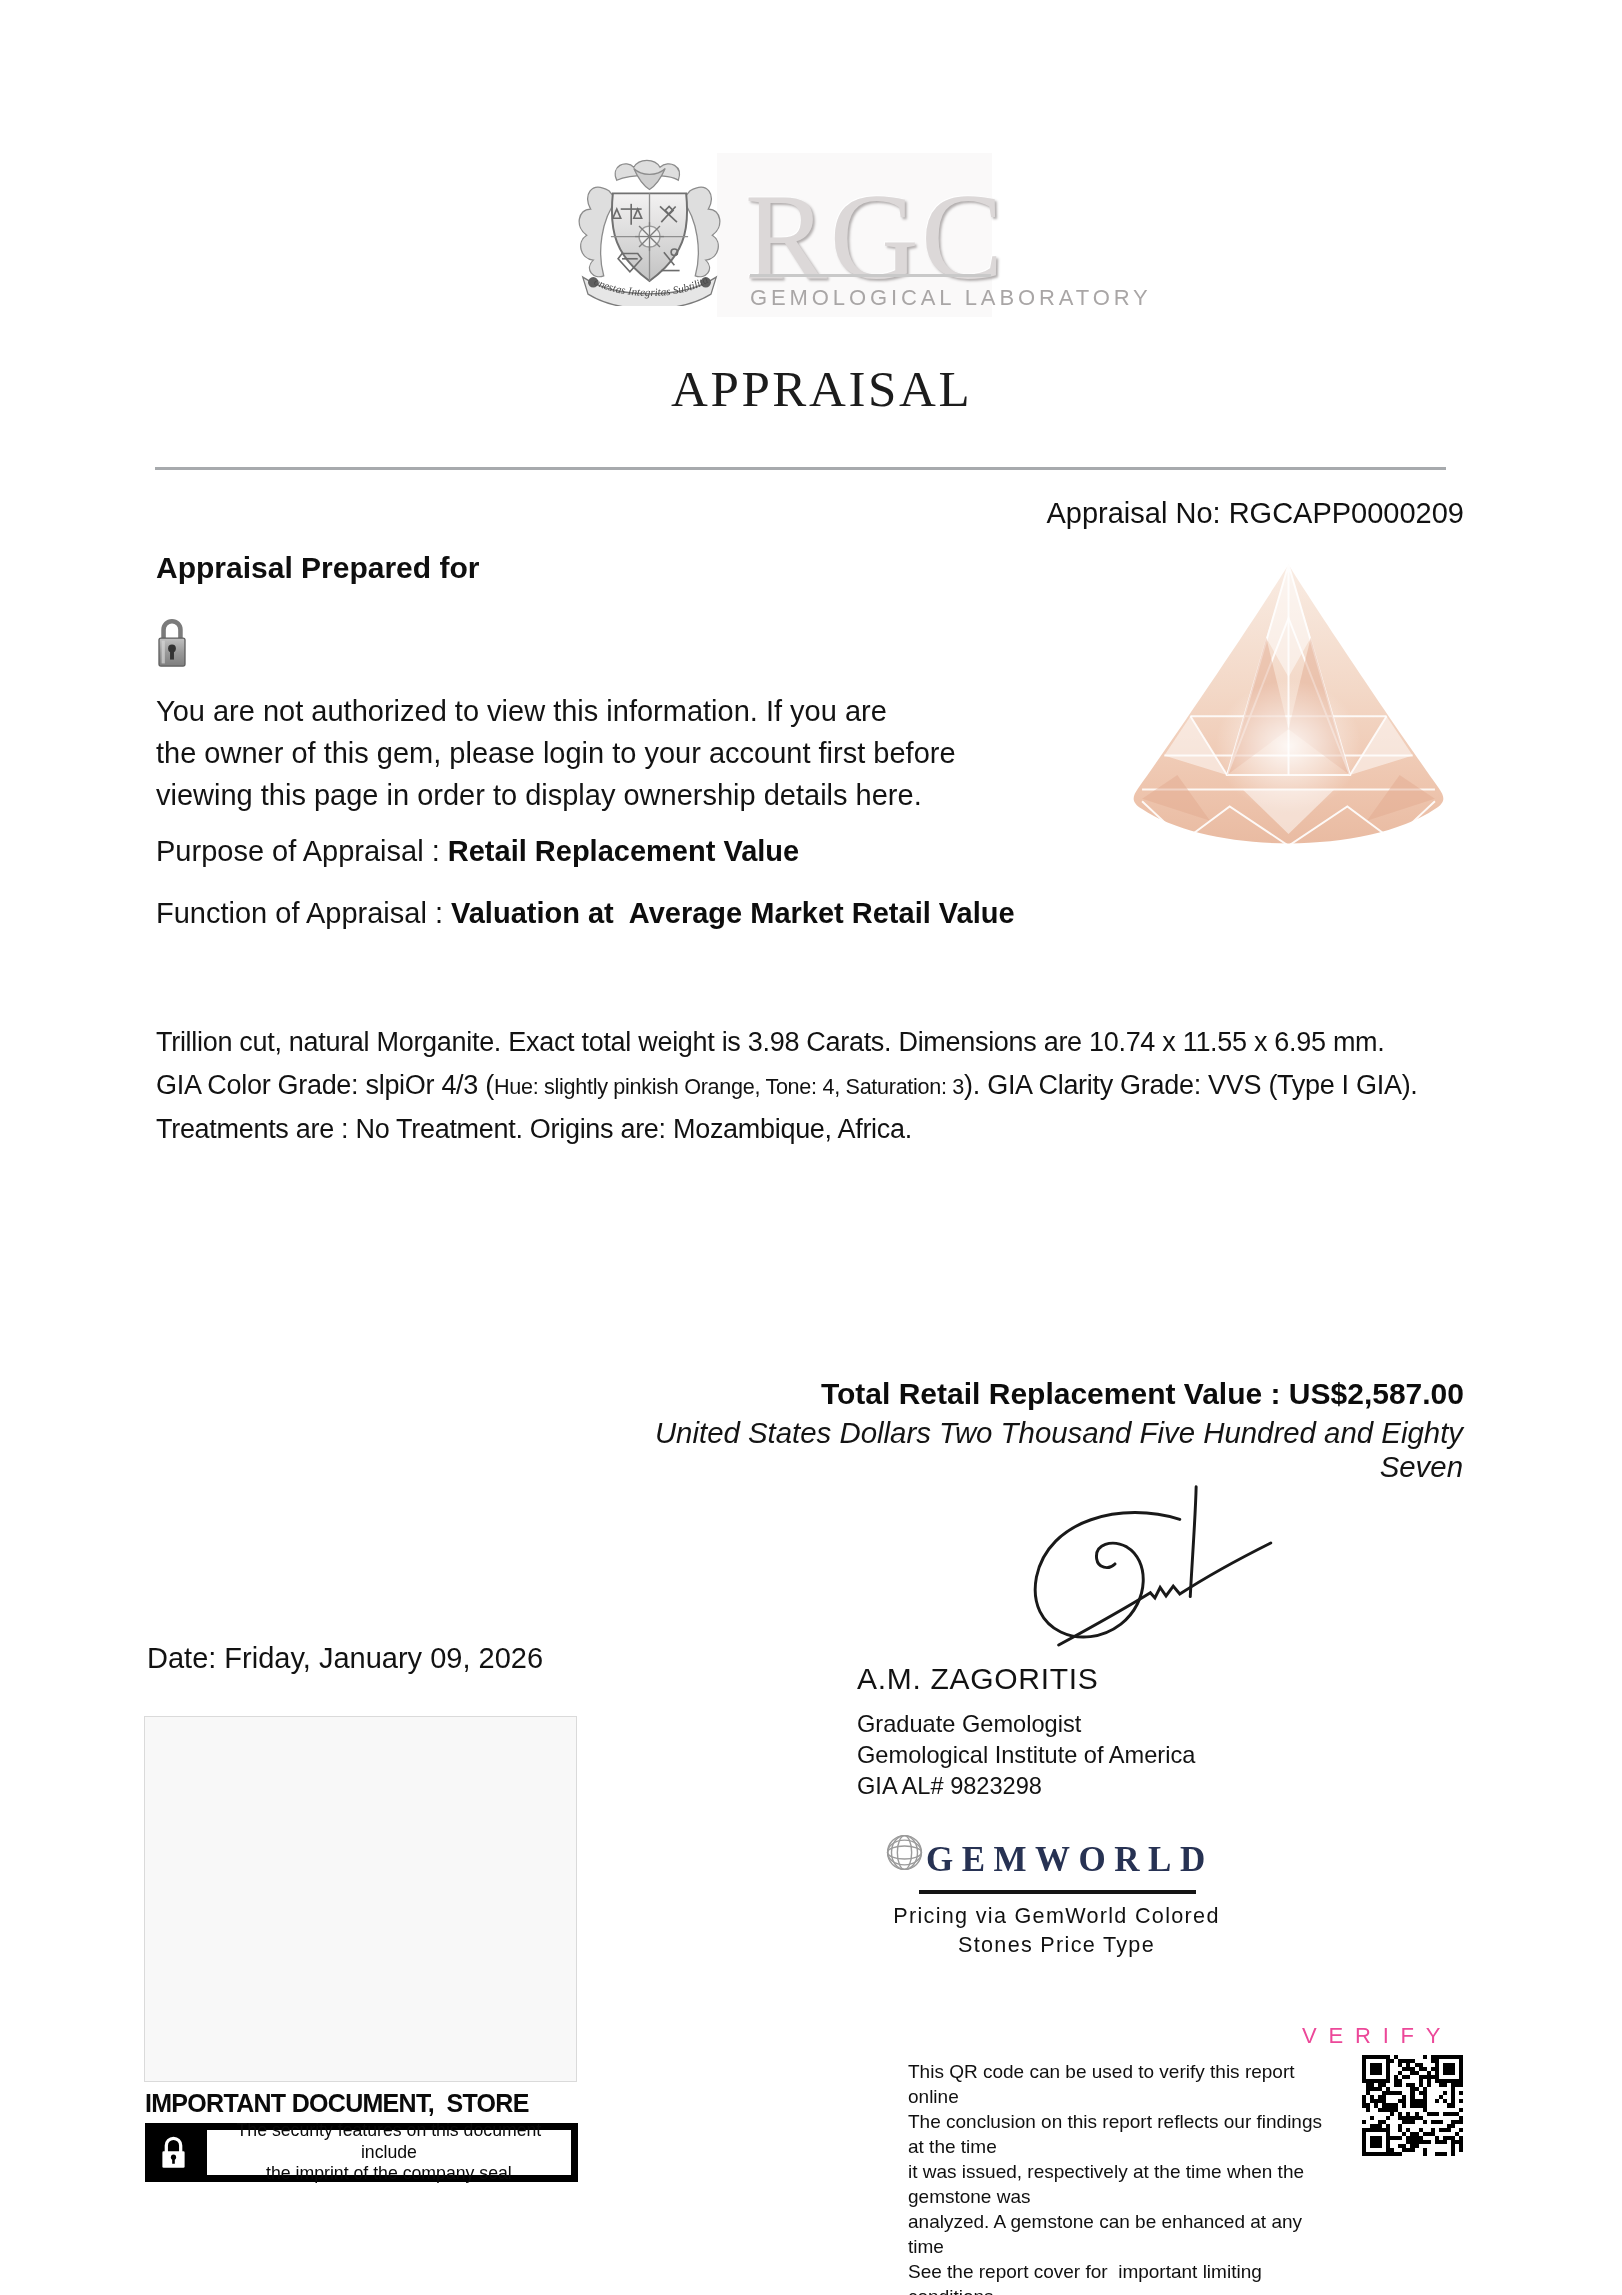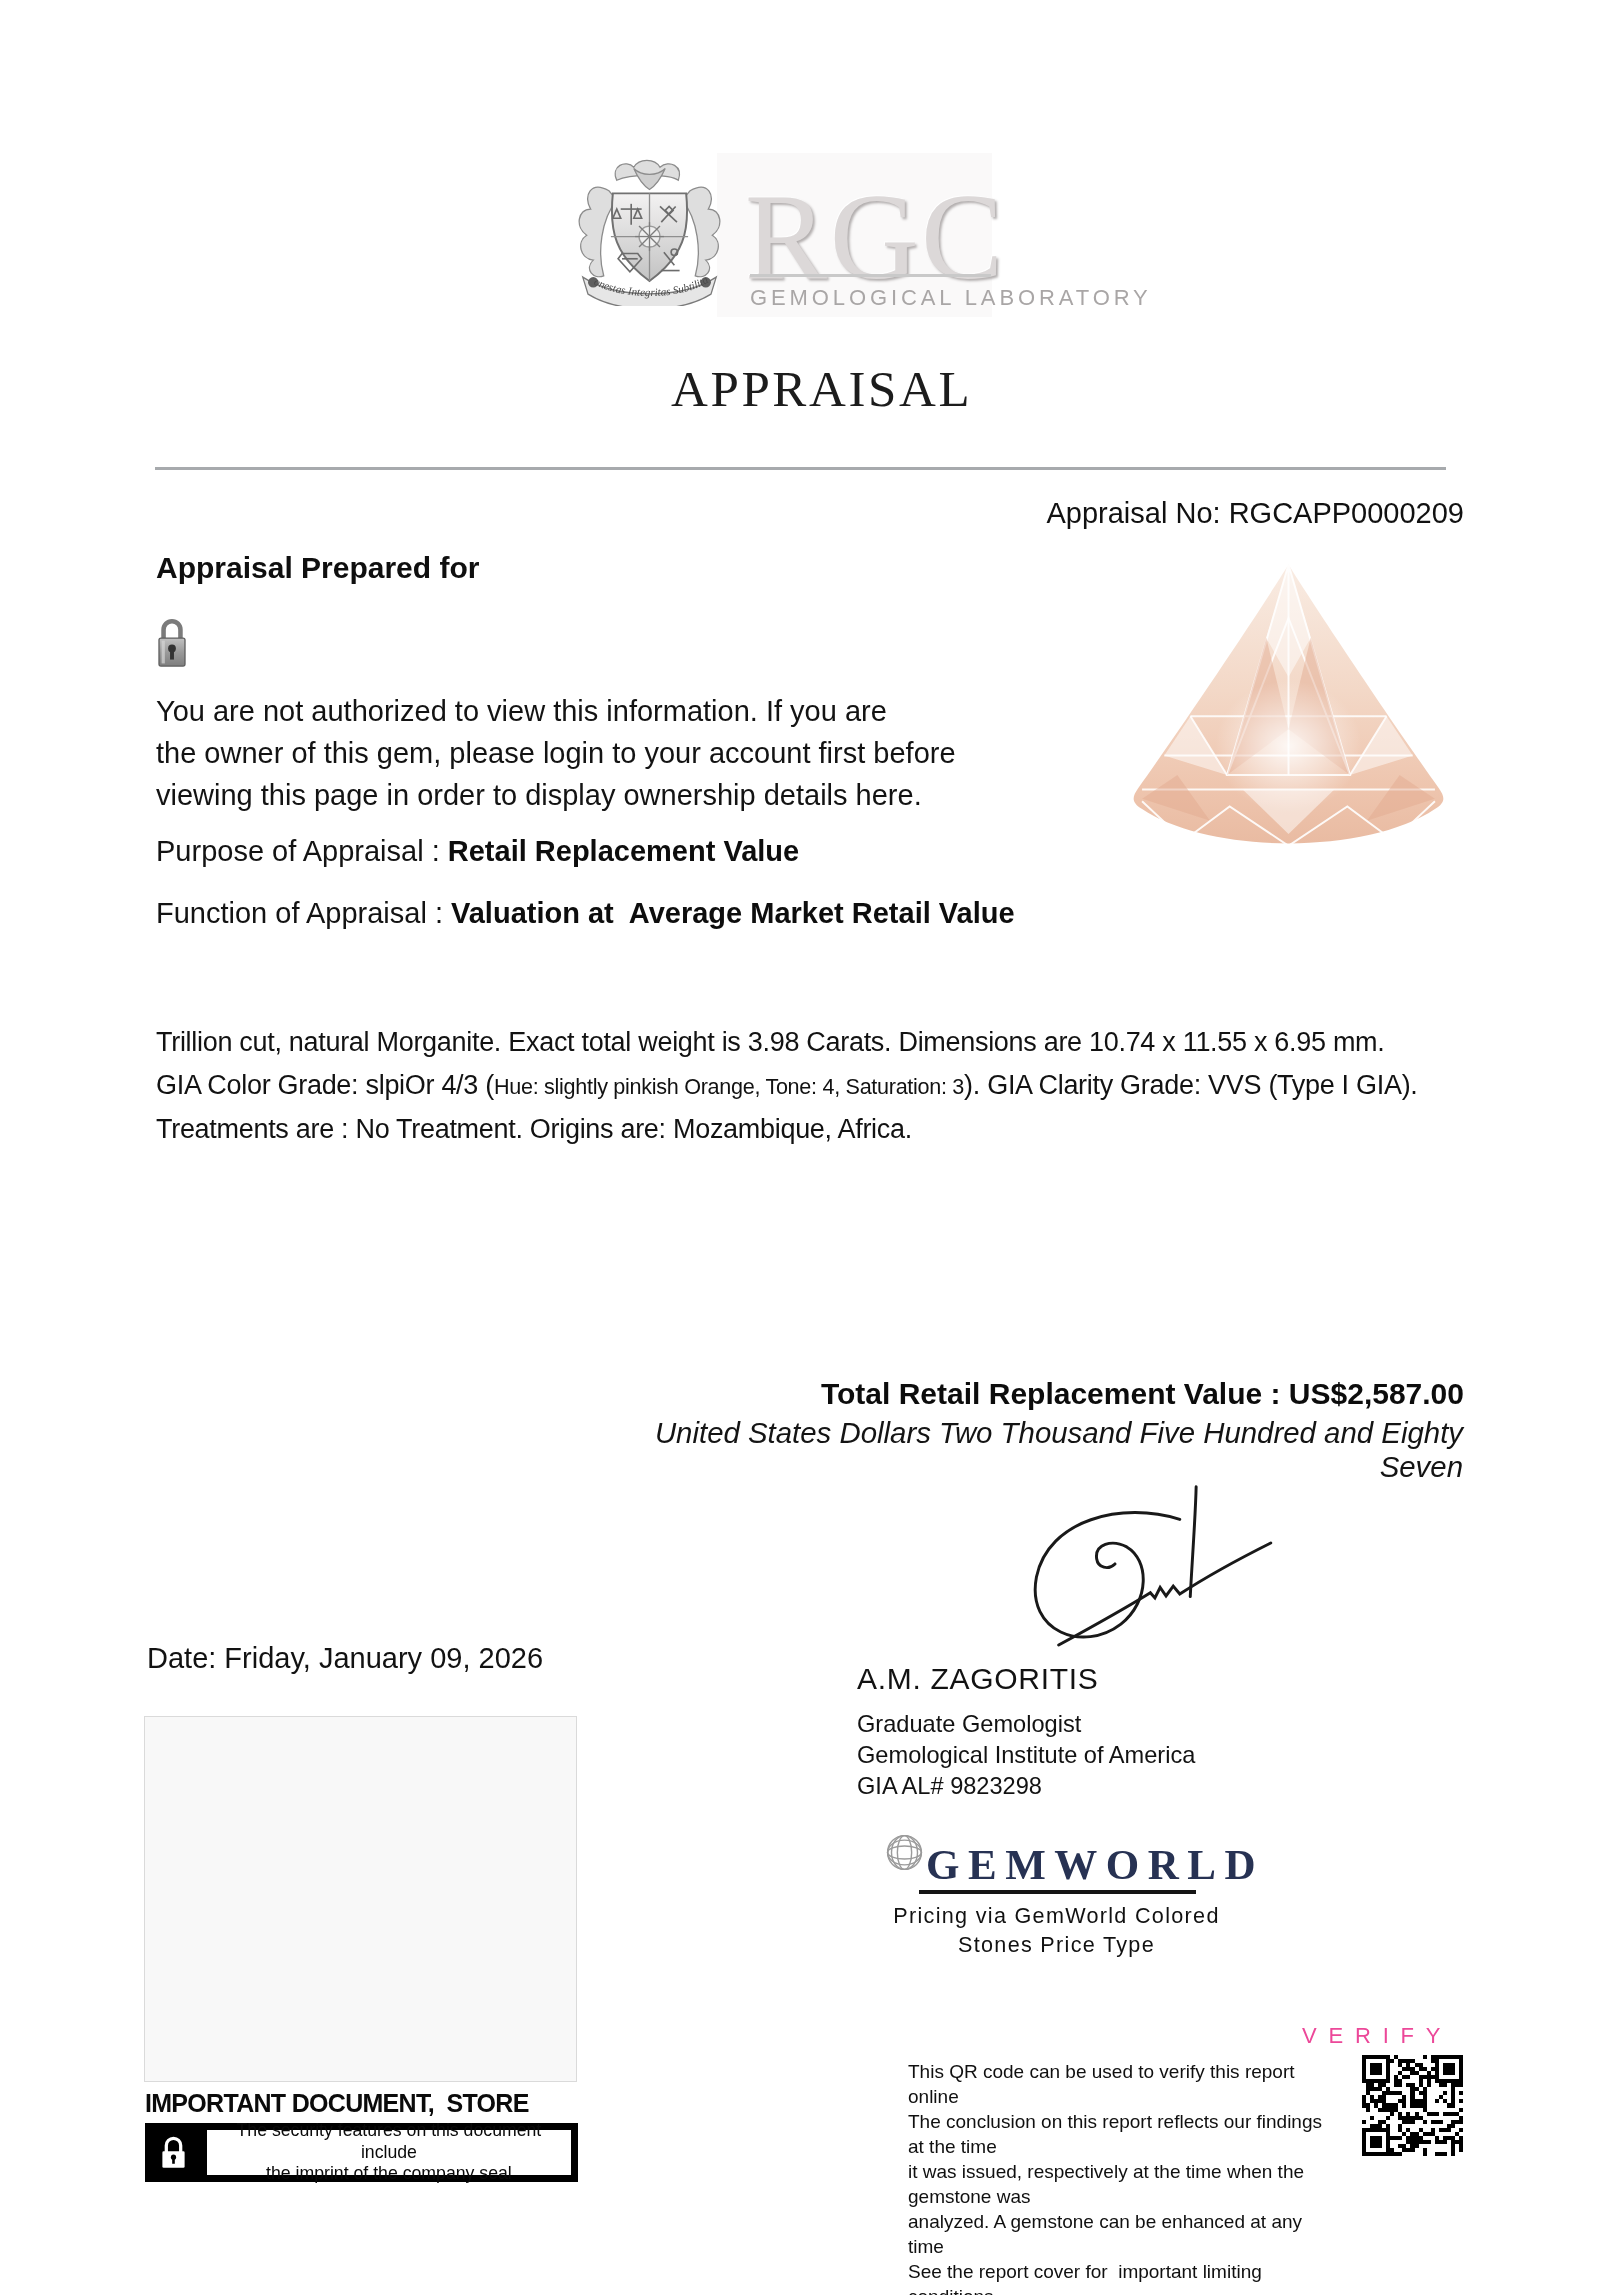--- a/index.html
+++ b/index.html
@@ -50,21 +50,21 @@
   .signer { left:857px; top:1662px; width:436px; text-align:left; color:#121212; }
   .signer-name { font-size:30px; letter-spacing:0.7px; }
   .signer-sub { font-size:23.6px; margin-top:15px; }
   .signer-sub2 { font-size:23.6px; margin-top:3.9px; }
 
   
   .gray-box { left:144px; top:1716px; width:433px; height:366px; background:#f8f8f8; border:1.3px solid #dadada; }
 
   
   .gw-brand { left:926px; top:1840px; font-family:"Liberation Serif", serif; font-weight:bold;
-              font-size:43px; letter-spacing:8.5px; color:#273253; }
+              font-size:35px; letter-spacing:8.5px; color:#273253; }
   .gw-underline { left:919px; top:1890px; width:277px; height:3.9px; background:#151515; }
   .gw-cap1 { left:844px; top:1903px; width:425px; text-align:center; font-size:21.6px; letter-spacing:1.3px; color:#111; }
   .gw-cap2 { left:844px; top:1932px; width:425px; text-align:center; font-size:21.6px; letter-spacing:1.3px; color:#111; }
 
   
   .verify-label { left:1302px; top:2023px; font-size:22px; letter-spacing:11.8px; color:#ec4899; }
   .qr-box { left:1362px; top:2055px; width:101px; height:101px; }
   .qr-notes { left:908px; top:2059px; width:432px; font-size:19px; line-height:25px; color:#101010; }
 
   

